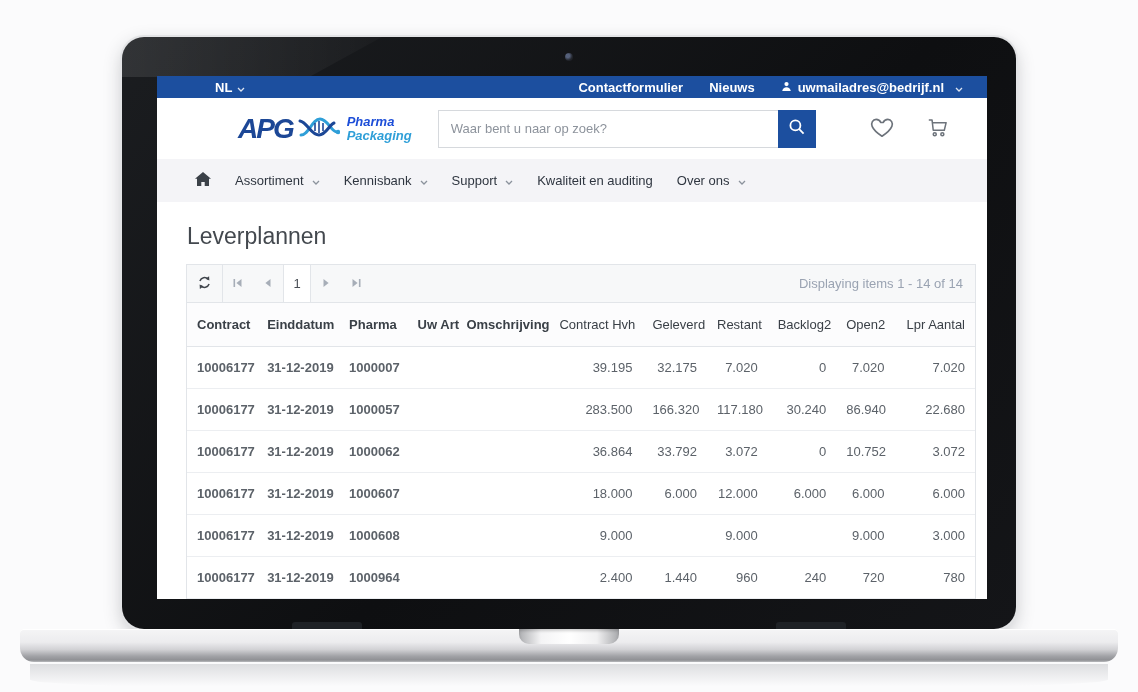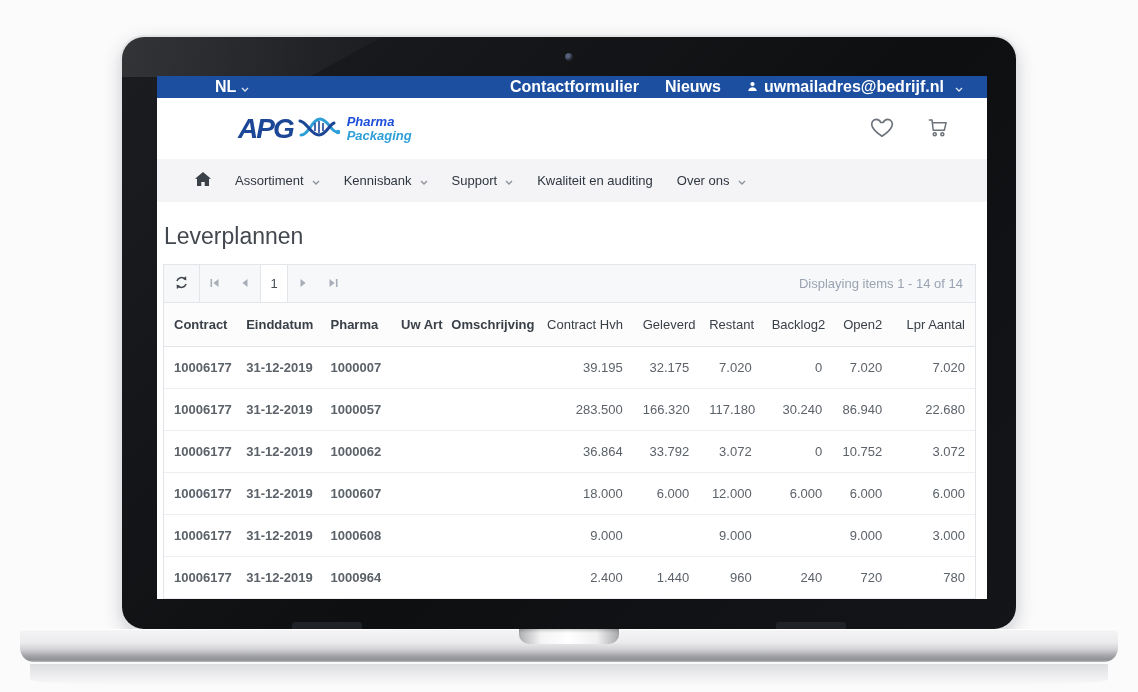--- a/index.html
+++ b/index.html
@@ -48,21 +48,21 @@
   }
   .reflection {
     position:absolute; left:30px; top:664px; width:1078px; height:26px;
     background:linear-gradient(to bottom, rgba(176,178,183,.40), rgba(250,250,251,0) 85%);
     border-radius:0 0 40% 40%;
   }
   
   .topbar {
     height:22px; background:#1c4f9f; color:#fff;
     display:flex; align-items:center; padding:0 24px 0 58px;
-    font-size:16px; font-weight:bold;
+    font-size:13px; font-weight:bold;
   }
   .topbar .chev { margin-left:5px; opacity:.85; }
   .tb-right { margin-left:auto; display:flex; align-items:center; gap:26px; }
   .tb-link { cursor:pointer; }
   .account { display:flex; align-items:center; gap:6px; cursor:pointer; }
   .site-header {
     height:61px; background:#fff; display:flex; align-items:center;
     padding:0 28px 0 38px;
   }
   .logo { display:flex; align-items:center; gap:5px; cursor:pointer;margin-left:43px; }
@@ -86,21 +86,21 @@
   }
   .hdr-icons { margin-left:auto; display:flex; align-items:center; gap:30px; padding-right:8px; }
   .icon-btn { background:none; border:none; cursor:pointer; display:flex; align-items:center; }
   .main-nav {
     height:43px; background:#f4f4f7; display:flex; align-items:center;
     padding:0 38px; gap:24px; font-size:13px; color:#2f3640;
   }
   .nav-item { display:flex; align-items:center; gap:8px; cursor:pointer; }
   .nav-item .chev { color:#8b929c; }
   .home-link { display:flex; align-items:center; cursor:pointer; }
-  .content { padding:21px 11px 0 6px; background:#fff; }
+  .content { padding:21px 11px 0 29px; background:#fff; }
   .page-title { font-size:23px; font-weight:400; color:#43484e; margin:0 0 14px 1px; }
   .grid { border:1px solid #e2e5e9; }
   .pager {
     height:38px; background:#f7f8f9; border-bottom:1px solid #e2e5e9;
     display:flex; align-items:stretch; font-size:13px;
   }
   .pg-refresh {
     width:36px; border:none; border-right:1px solid #e2e5e9; background:transparent;
     display:flex; align-items:center; justify-content:center; cursor:pointer;
   }
@@ -169,20 +169,29 @@
             <path d="M2 9 C 9 10, 13 23, 21 23 C 28 23, 31 13, 36 11" fill="none" stroke="#1c4796" stroke-width="3" stroke-linecap="round"></path>
             <line x1="17" y1="11" x2="17" y2="19" stroke="#1c4796" stroke-width="1.6"></line>
             <line x1="21" y1="9" x2="21" y2="21" stroke="#1c4796" stroke-width="1.6"></line>
             <line x1="25" y1="11" x2="25" y2="19" stroke="#1c4796" stroke-width="1.6"></line>
             <circle cx="40" cy="20" r="2.2" fill="#2f9fd8"></circle>
           </svg></span>
           <span class="logo-text">
             <div class="l1">Pharma</div>
             <div class="l2">Packaging</div>
           </span>
+        </div>
+        <div class="search-wrap">
+          <input class="search-input" type="text" placeholder="Waar bent u naar op zoek?" style="">
+          <button class="search-btn">
+            <span><svg width="18" height="18" viewBox="0 0 18 18">
+                  <circle cx="7.4" cy="7.4" r="5" fill="none" stroke="#fff" stroke-width="1.8"></circle>
+                  <line x1="11.2" y1="11.2" x2="15.6" y2="15.6" stroke="#fff" stroke-width="1.8"></line>
+                </svg></span>
+          </button>
         </div>
         <div class="hdr-icons">
           <button class="icon-btn">
             <span><svg width="26" height="24" viewBox="0 0 24 22" fill="none" stroke="#6d737b" stroke-width="1.5">
                   <path d="M12 19.5S4.6 14.6 2.9 10.4C1.6 7.2 3.5 4 6.6 4c2 0 3.6 1.2 4.4 2.9h2c.8-1.7 2.4-2.9 4.4-2.9 3.1 0 5 3.2 3.7 6.4C19.4 14.6 12 19.5 12 19.5z" stroke-linejoin="round"></path>
                 </svg></span>
           </button>
           <button class="icon-btn">
             <span><svg width="26" height="24" viewBox="0 0 24 22" fill="none" stroke="#6d737b" stroke-width="1.4">
                   <path d="M3.5 4.5h3l1.1 9.5h10.2l1.7-7H7.2" stroke-linejoin="round"></path>

